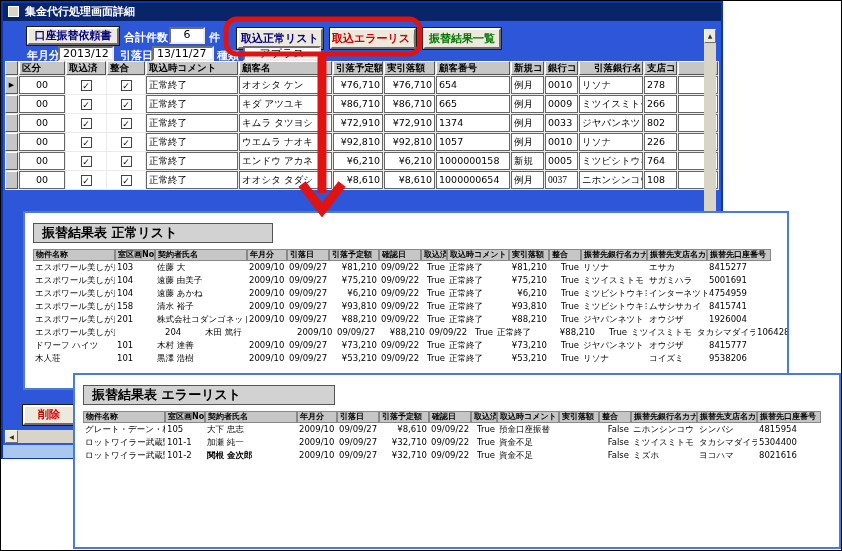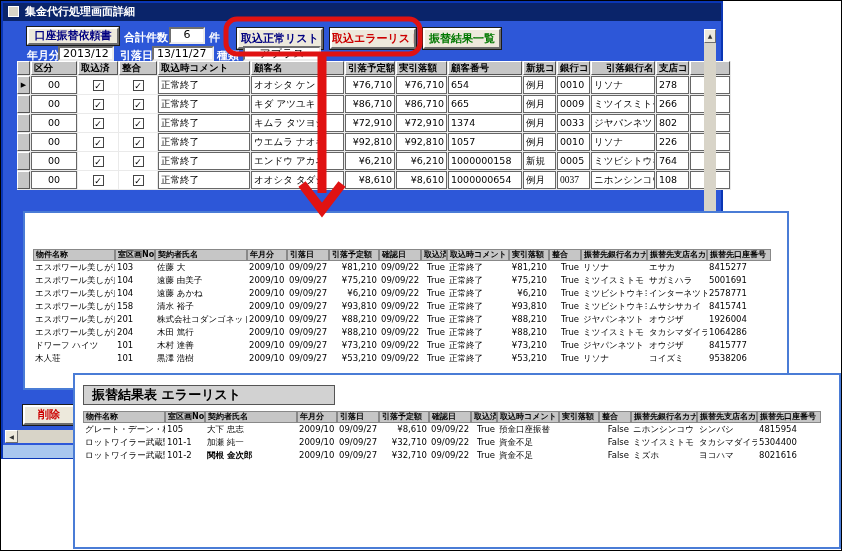--- a/index.html
+++ b/index.html
@@ -7,21 +7,21 @@
 
   
   .win{position:absolute;left:0;top:0;width:722px;height:458px;background:#2D57D8;border:2px solid #0A36B4;box-sizing:border-box;}
   .titlebar{position:absolute;left:0;top:0;right:0;height:18px;background:#0A246A;color:#fff;font-size:11px;font-weight:bold;line-height:18px;padding-left:22px;box-sizing:border-box;}
   .win-icon{position:absolute;left:5px;top:3px;width:11px;height:11px;background:#D8D4C8;border:1px solid #fff;box-sizing:border-box;}
   .btn{position:absolute;background:#EDE9DC;border-top:2px solid #fff;border-left:2px solid #fff;border-right:2px solid #6d6d6d;border-bottom:2px solid #6d6d6d;outline:1px solid #1a1a1a;font-weight:bold;font-size:11px;text-align:center;box-sizing:border-box;overflow:hidden;white-space:nowrap;cursor:default;font-family:"DejaVu Sans",sans-serif;}
   .lbl{position:absolute;color:#fff;font-weight:bold;font-size:11px;white-space:nowrap;}
   .field{position:absolute;background:#fff;border-top:2px solid #6f6f6f;border-left:2px solid #6f6f6f;border-bottom:2px solid #ececec;border-right:2px solid #ececec;font-size:11px;box-sizing:border-box;padding:0 3px;line-height:12px;color:#000;overflow:hidden;white-space:nowrap;}
 
   
-  #main-grid{position:absolute;left:14px;top:58px;background:#EAEAEA;}
+  #main-grid{position:absolute;left:2px;top:58px;background:#EAEAEA;}
   .g-row{display:flex;height:18px;margin-bottom:1px;}
   .g-row.hdr{height:14px;}
   .g-h{background:#C6C6C6;border:1px solid;border-color:#fff #555 #555 #fff;font-weight:bold;font-size:9.5px;line-height:12px;height:14px;padding:0 2px;box-sizing:border-box;overflow:hidden;white-space:nowrap;margin-right:1px;}
   .g-c{background:#fff;border:1px solid #666;font-size:9.5px;line-height:16px;height:18px;padding:0 2px;box-sizing:border-box;overflow:hidden;white-space:nowrap;margin-right:1px;}
   .g-plain{background:#fff;border:1px solid #fff;}
   .g-sel{background:#C6C6C6;border:1px solid;border-color:#fff #555 #555 #fff;font-size:7px;line-height:16px;text-align:center;color:#000;margin-right:1px;box-sizing:border-box;}
   .cb{display:inline-block;width:11px;height:11px;background:#fff;border:1px solid #444;font-size:9px;font-weight:bold;line-height:10px;text-align:center;box-sizing:border-box;}
 
   
   .sb{position:absolute;background:#D8D4C8;box-sizing:border-box;}
@@ -189,20 +189,21 @@
       <div class="sb-btn" style="left:0;bottom:0;width:12px;height:14px;">▼</div>
     </div>
     <div class="sb" style="left:2px;top:427px;width:699px;height:13px;">
       <div class="sb-btn" style="left:0;top:0;width:13px;height:13px;">◀</div>
       <div class="sb-btn" style="right:0;top:0;width:13px;height:13px;">▶</div>
     </div>
     <div class="strip"></div>
   </div>
 
   <div class="report z2" style="left:22px;top:210px;width:766px;height:179px;">
+    <div class="rep-title" style="width:240px;">振替結果表 正常リスト</div>
     <div class="rep-table" id="normal-table">
         <div class="r-row hdr">
           <span class="r-h" style="width: 82px;">物件名称</span>
           <span class="r-h" style="width: 40px;">室区画No</span>
           <span class="r-h" style="width: 92px;">契約者氏名</span>
           <span class="r-h" style="width: 40px;">年月分</span>
           <span class="r-h" style="width: 42px;">引落日</span>
           <span class="r-h" style="width: 50px;">引落予定額</span>
           <span class="r-h" style="width: 42px;">確認日</span>
           <span class="r-h" style="width: 26px;">取込済</span>
@@ -252,21 +253,21 @@
           <span class="r-c" style="width: 40px;">2009/10</span>
           <span class="r-c" style="width: 42px;">09/09/27</span>
           <span class="r-c" style="width: 50px; text-align: right;">¥6,210</span>
           <span class="r-c" style="width: 42px;">09/09/22</span>
           <span class="r-c" style="width: 26px; text-align: right;">True</span>
           <span class="r-c" style="width: 62px;">正常終了</span>
           <span class="r-c" style="width: 40px; text-align: right;">¥6,210</span>
           <span class="r-c" style="width: 32px; text-align: right;">True</span>
           <span class="r-c" style="width: 66px;">ミツビシトウキヨウUFJ</span>
           <span class="r-c" style="width: 60px;">インターネツト</span>
-          <span class="r-c" style="width: 64px;">2578771</span>
+          <span class="r-c" style="width: 64px;">4754959</span>
         </div>
         <div class="r-row">
           <span class="r-c" style="width: 82px;">エスポワール美しが丘</span>
           <span class="r-c" style="width: 40px;">158</span>
           <span class="r-c" style="width: 92px;">清水 裕子</span>
           <span class="r-c" style="width: 40px;">2009/10</span>
           <span class="r-c" style="width: 42px;">09/09/27</span>
           <span class="r-c" style="width: 50px; text-align: right;">¥93,810</span>
           <span class="r-c" style="width: 42px;">09/09/22</span>
           <span class="r-c" style="width: 26px; text-align: right;">True</span>
@@ -288,21 +289,21 @@
           <span class="r-c" style="width: 26px; text-align: right;">True</span>
           <span class="r-c" style="width: 62px;">正常終了</span>
           <span class="r-c" style="width: 40px; text-align: right;">¥88,210</span>
           <span class="r-c" style="width: 32px; text-align: right;">True</span>
           <span class="r-c" style="width: 66px;">ジヤパンネツト</span>
           <span class="r-c" style="width: 60px;">オウジザ</span>
           <span class="r-c" style="width: 64px;">1926004</span>
         </div>
         <div class="r-row">
           <span class="r-c" style="width: 82px;">エスポワール美しが丘</span>
-          <span class="r-c" style="width: 40px;">204</span>
+          <span class="r-c" style="width: 40px; margin-left: 48px;">204</span>
           <span class="r-c" style="width: 92px;">木田 篤行</span>
           <span class="r-c" style="width: 40px;">2009/10</span>
           <span class="r-c" style="width: 42px;">09/09/27</span>
           <span class="r-c" style="width: 50px; text-align: right;">¥88,210</span>
           <span class="r-c" style="width: 42px;">09/09/22</span>
           <span class="r-c" style="width: 26px; text-align: right;">True</span>
           <span class="r-c" style="width: 62px;">正常終了</span>
           <span class="r-c" style="width: 40px; text-align: right;">¥88,210</span>
           <span class="r-c" style="width: 32px; text-align: right;">True</span>
           <span class="r-c" style="width: 66px;">ミツイスミトモ</span>

